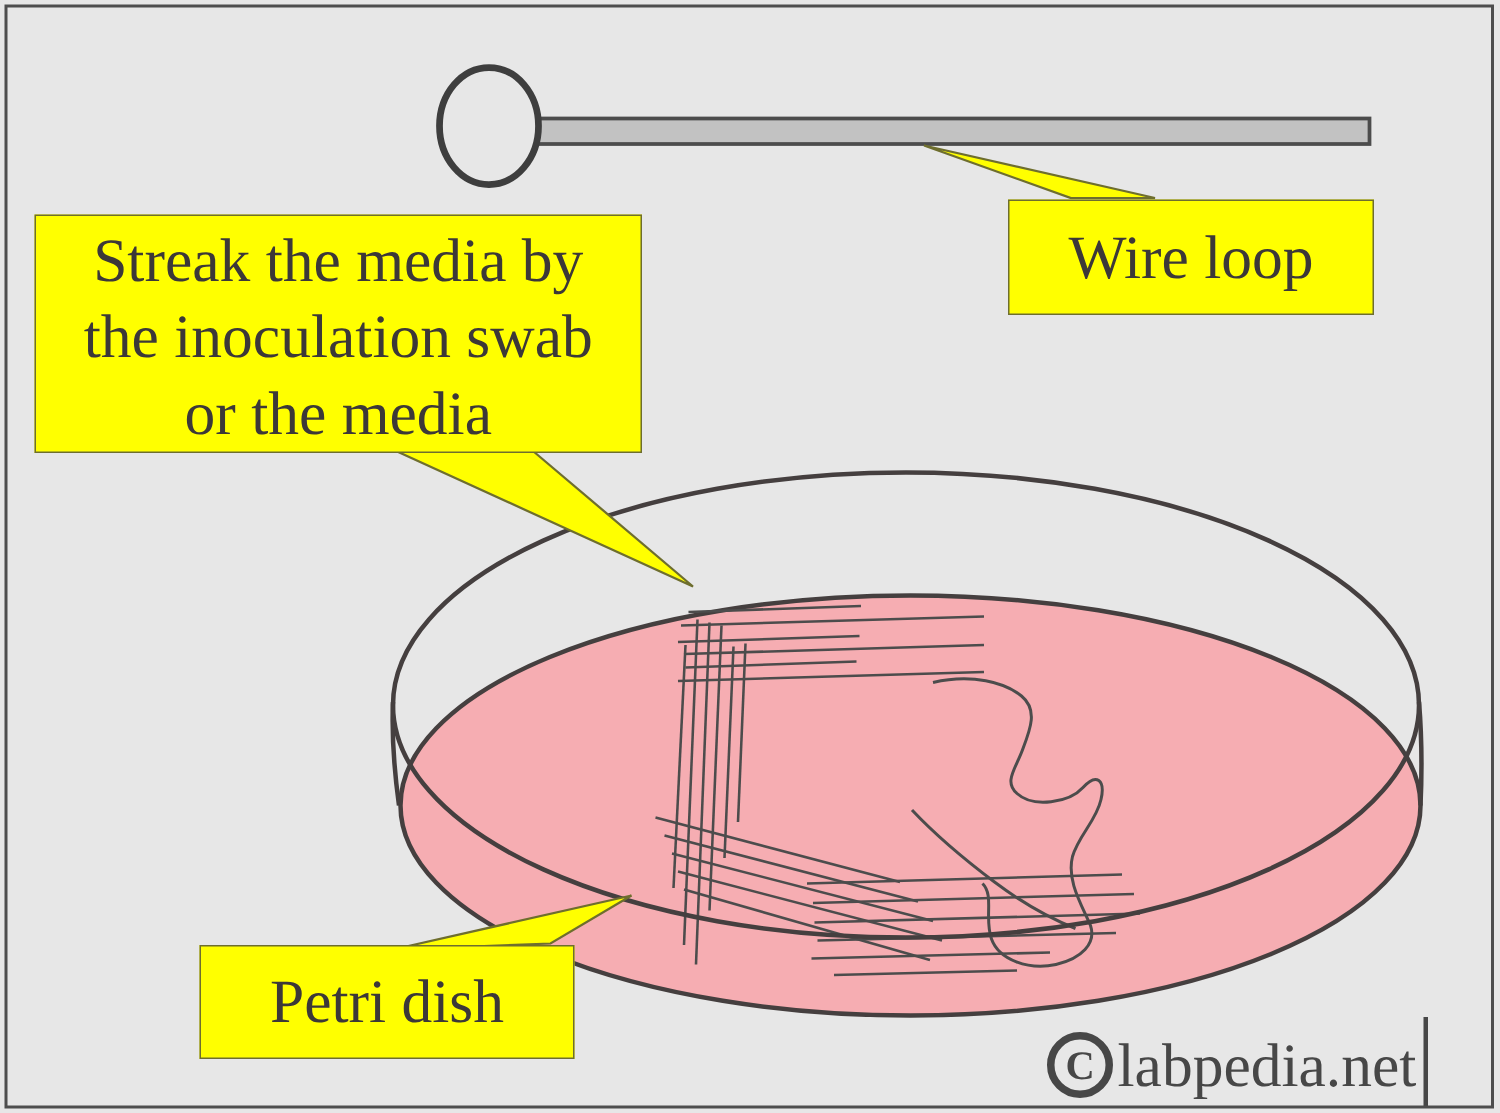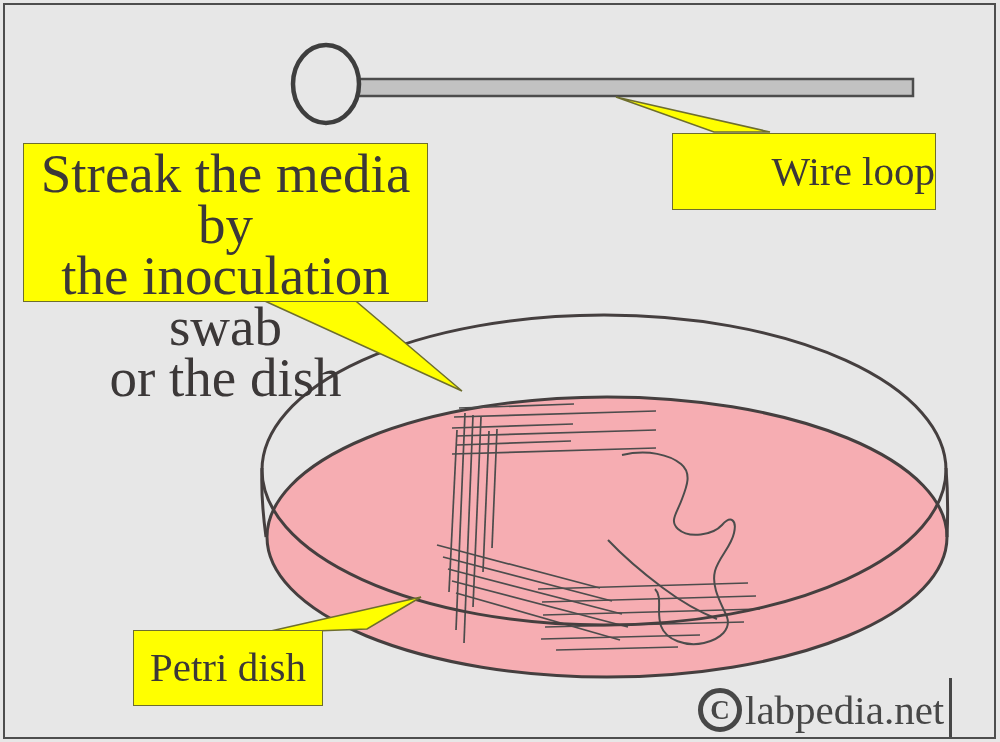--- a/index.html
+++ b/index.html
@@ -8,24 +8,24 @@
     overflow:hidden;font-family:"Liberation Serif","DejaVu Serif",serif;
   }
   .frame{position:absolute;left:3px;top:3px;right:4px;bottom:3px;
     border:2px solid #4e4e4e;pointer-events:none;}
   .artwork{position:absolute;left:0;top:0;}
   .callout{
     position:absolute;background:#ffff00;border:1.5px solid #6e6e2e;
     color:#3c3838;text-align:center;box-sizing:border-box;
   }
   .callout.streak{left:23px;top:143px;width:405px;height:159px;
-    font-size:55px;line-height:51px;padding-top:4px;}
-  .callout.wire{left:672px;top:133px;width:264px;height:77px;
-    font-size:41px;line-height:74px;text-align:right;}
-  .callout.petri{left:133px;top:630px;width:190px;height:76px;
+    font-size:41px;line-height:51px;padding-top:4px;}
+  .callout.wire{left:672px;top:133px;width:244px;height:77px;
+    font-size:41px;line-height:74px;}
+  .callout.petri{left:133px;top:630px;width:250px;height:76px;
     font-size:41px;line-height:73px;}
   .watermark{
     position:absolute;left:698px;top:682px;height:56px;
     display:flex;align-items:center;color:#474747;
   }
   .c-ring{
     width:34px;height:34px;border:5px solid #474747;border-radius:50%;
     display:flex;align-items:center;justify-content:center;
     font-weight:bold;font-size:27px;line-height:1;margin-right:3px;
   }
@@ -95,21 +95,21 @@
     <path d="M946,468 C948,492 948,515 947,537" fill="none" stroke="#453f3f" stroke-width="3"></path>
 
     <polygon points="256,297 351,297 462,391" fill="#ffff00" stroke="#6e6e2e" stroke-width="1.5"></polygon>
     <polygon points="616,97 770,132 714,132" fill="#ffff00" stroke="#6e6e2e" stroke-width="1.5"></polygon>
     <polygon points="262,633 367,629 421,597" fill="#ffff00" stroke="#6e6e2e" stroke-width="1.5"></polygon>
   </svg>
 
   <div class="callout streak">
     <div>Streak the media by</div>
     <div>the inoculation swab</div>
-    <div>or the dish</div>
+    <div>or the media</div>
   </div>
 
   <div class="callout wire">Wire loop</div>
 
   <div class="callout petri">Petri dish</div>
 
   <div class="watermark">
     <span class="c-ring">C</span>
     <span class="wm-text">labpedia.net</span>
     <span class="wm-bar"></span>

